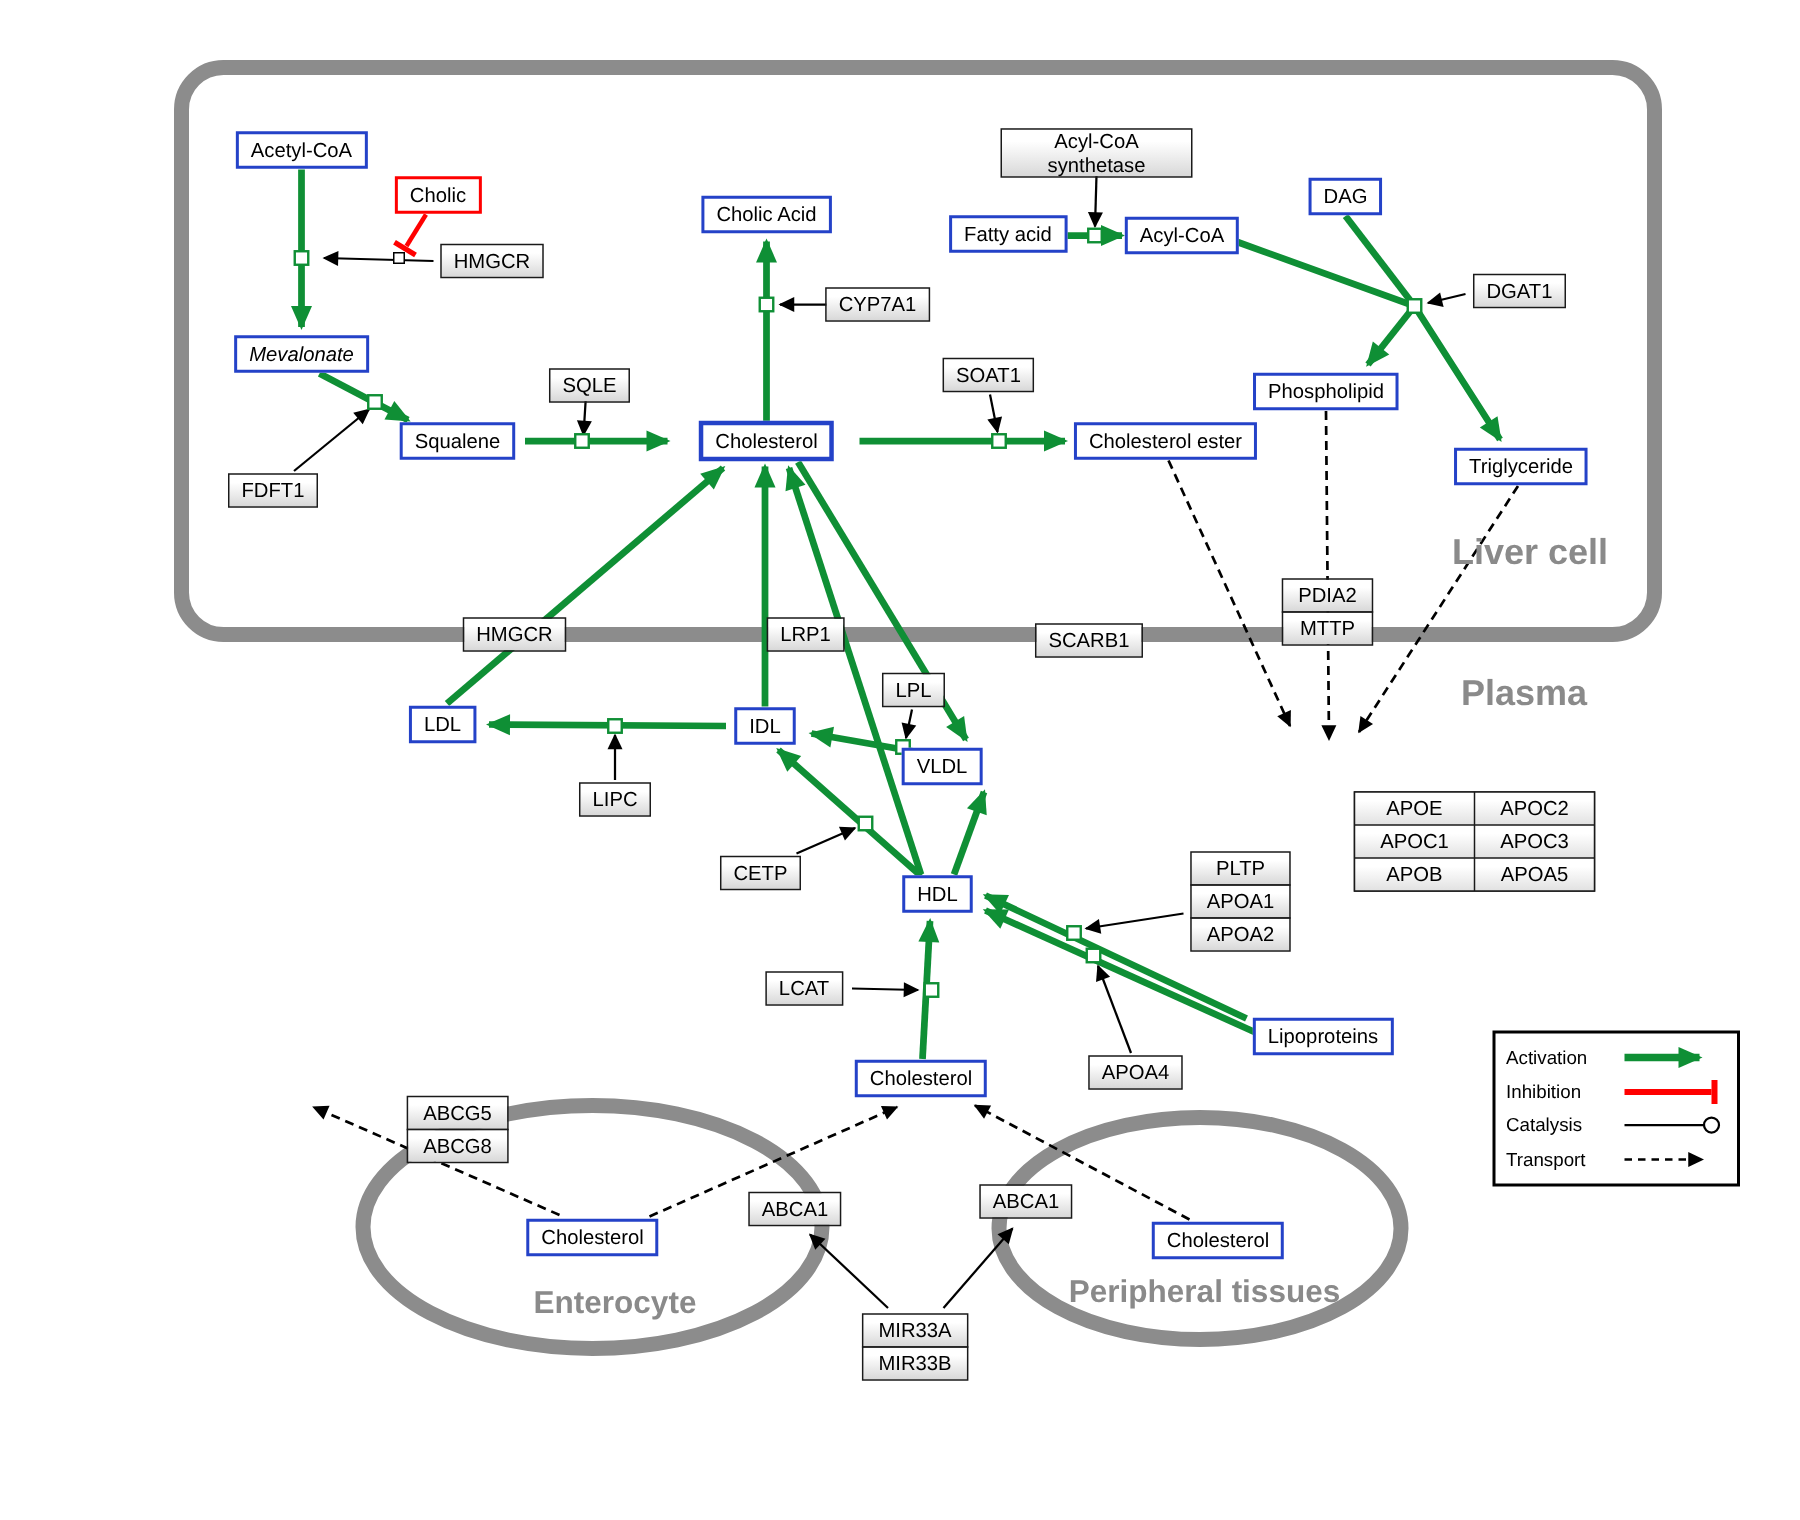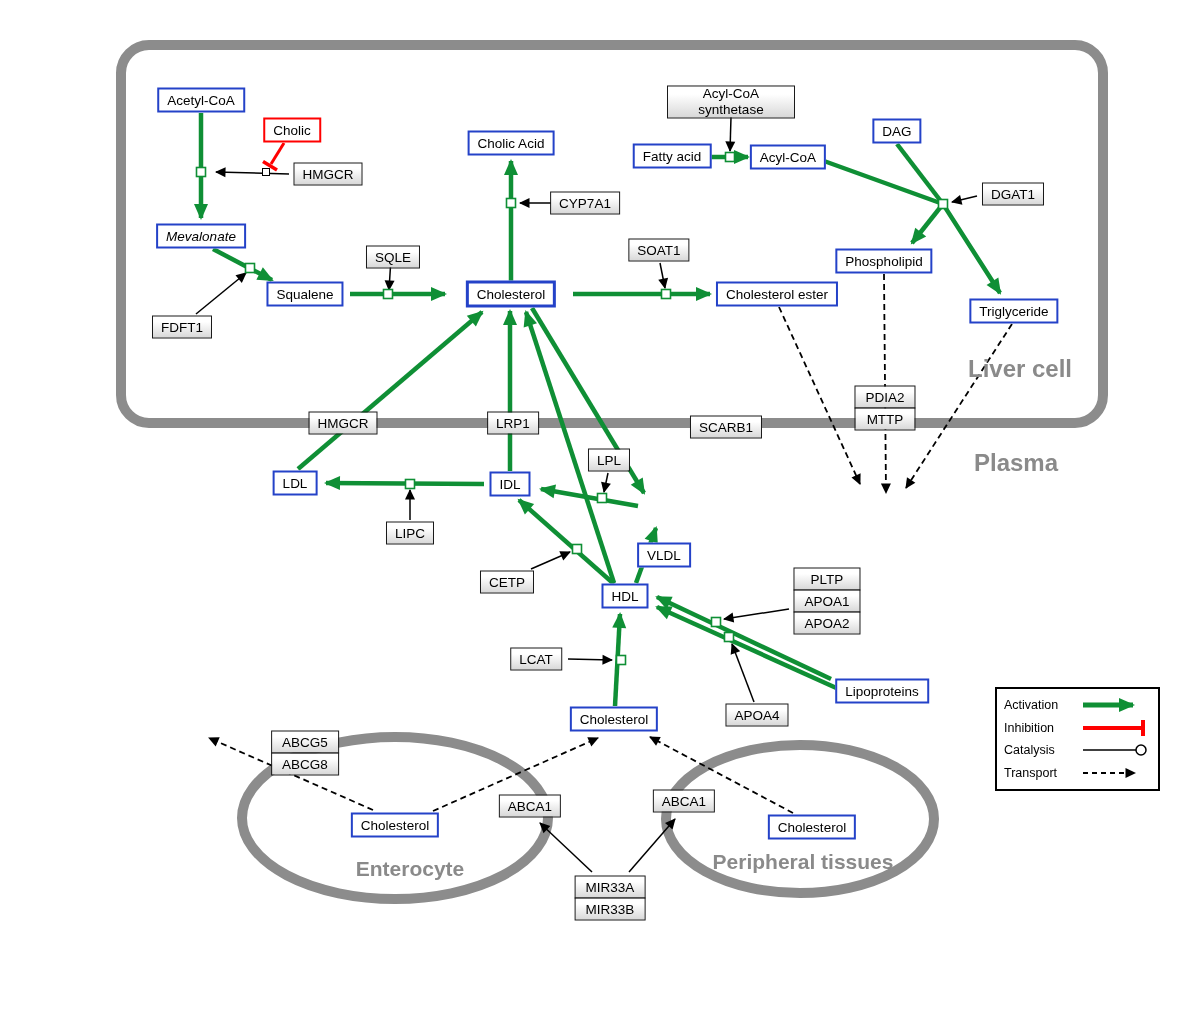--- a/index.html
+++ b/index.html
@@ -131,38 +131,38 @@
   <div class="node metabolite" style="left:511px; top:143px;">Cholic Acid</div>
   <div class="node metabolite highlight" style="left:511px; top:294px;">Cholesterol</div>
   <div class="node metabolite" style="left:672px; top:156px;">Fatty acid</div>
   <div class="node metabolite" style="left:788px; top:157px;">Acyl-CoA</div>
   <div class="node metabolite" style="left:897px; top:131px;">DAG</div>
   <div class="node metabolite" style="left:884px; top:261px;">Phospholipid</div>
   <div class="node metabolite" style="left:777px; top:294px;">Cholesterol ester</div>
   <div class="node metabolite" style="left:1014px; top:311px;">Triglyceride</div>
   <div class="node metabolite" style="left:295px; top:483px;">LDL</div>
   <div class="node metabolite" style="left:510px; top:484px;">IDL</div>
-  <div class="node metabolite" style="left:664px; top:511px;margin-top:44px;">VLDL</div>
+  <div class="node metabolite" style="left:628px; top:511px;">VLDL</div>
   <div class="node metabolite" style="left:625px; top:596px;">HDL</div>
   <div class="node metabolite" style="left:882px; top:691px;">Lipoproteins</div>
   <div class="node metabolite" style="left:614px; top:719px;">Cholesterol</div>
   <div class="node metabolite" style="left:395px; top:825px;">Cholesterol</div>
   <div class="node metabolite" style="left:812px; top:827px;">Cholesterol</div>
 
   <div class="node drug" style="left:292px; top:130px;">Cholic</div>
 
   <div class="node enzyme" style="left:328px; top:174px;">HMGCR</div>
   <div class="node enzyme" style="left:393px; top:245px;margin-top:12px;">SQLE</div>
   <div class="node enzyme" style="left:182px; top:327px;">FDFT1</div>
   <div class="node enzyme" style="left:585px; top:203px;">CYP7A1</div>
   <div class="node enzyme" style="left:659px; top:250px;">SOAT1</div>
   <div class="node enzyme wrap" style="left:731px; top:102px;">Acyl-CoA synthetase</div>
   <div class="node enzyme" style="left:1013px; top:194px;">DGAT1</div>
   <div class="node enzyme" style="left:343px; top:423px;">HMGCR</div>
-  <div class="node enzyme" style="left:513px; top:423px;text-align:right;">LRP1</div>
+  <div class="node enzyme" style="left:537px; top:423px;text-align:right;">LRP1</div>
   <div class="node enzyme" style="left:726px; top:427px;">SCARB1</div>
   <div class="node enzyme" style="left:609px; top:460px;">LPL</div>
   <div class="node enzyme" style="left:410px; top:533px;">LIPC</div>
   <div class="node enzyme" style="left:507px; top:582px;">CETP</div>
   <div class="node enzyme" style="left:536px; top:659px;">LCAT</div>
   <div class="node enzyme" style="left:757px; top:715px;">APOA4</div>
   <div class="node enzyme" style="left:530px; top:806px;">ABCA1</div>
   <div class="node enzyme" style="left:684px; top:801px;">ABCA1</div>
 
   <div class="stack" style="left:885px; top:408px;">
@@ -176,20 +176,28 @@
   </div>
   <div class="stack" style="left:305px; top:753px;">
     <div class="cell">ABCG5</div>
     <div class="cell">ABCG8</div>
   </div>
   <div class="stack" style="left:610px; top:898px;">
     <div class="cell">MIR33A</div>
     <div class="cell">MIR33B</div>
   </div>
 
+  <div class="apo-table" style="left:983px; top:561px;">
+    <div class="cell">APOE</div>
+    <div class="cell">APOC2</div>
+    <div class="cell">APOC1</div>
+    <div class="cell">APOC3</div>
+    <div class="cell">APOB</div>
+    <div class="cell">APOA5</div>
+  </div>
 
   <div class="legend">
     <div class="legend-row">
       <span>Activation</span>
       <svg width="72" height="18">
         <line x1="4" y1="9" x2="54" y2="9" stroke="#0f8f35" stroke-width="5" marker-end="url(#ag)"></line>
       </svg>
     </div>
     <div class="legend-row">
       <span>Inhibition</span>

